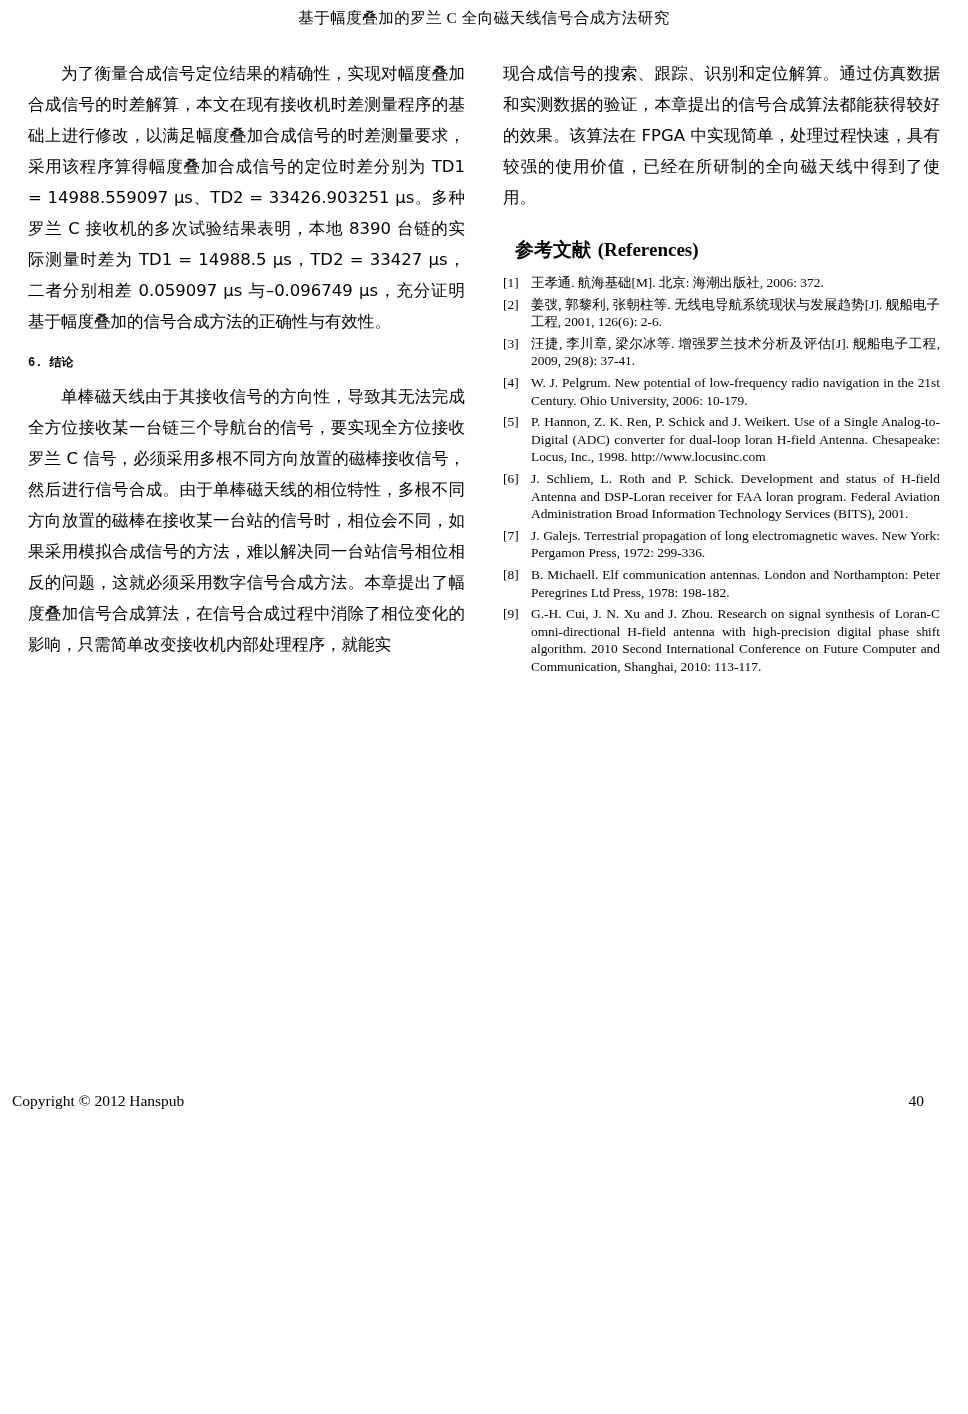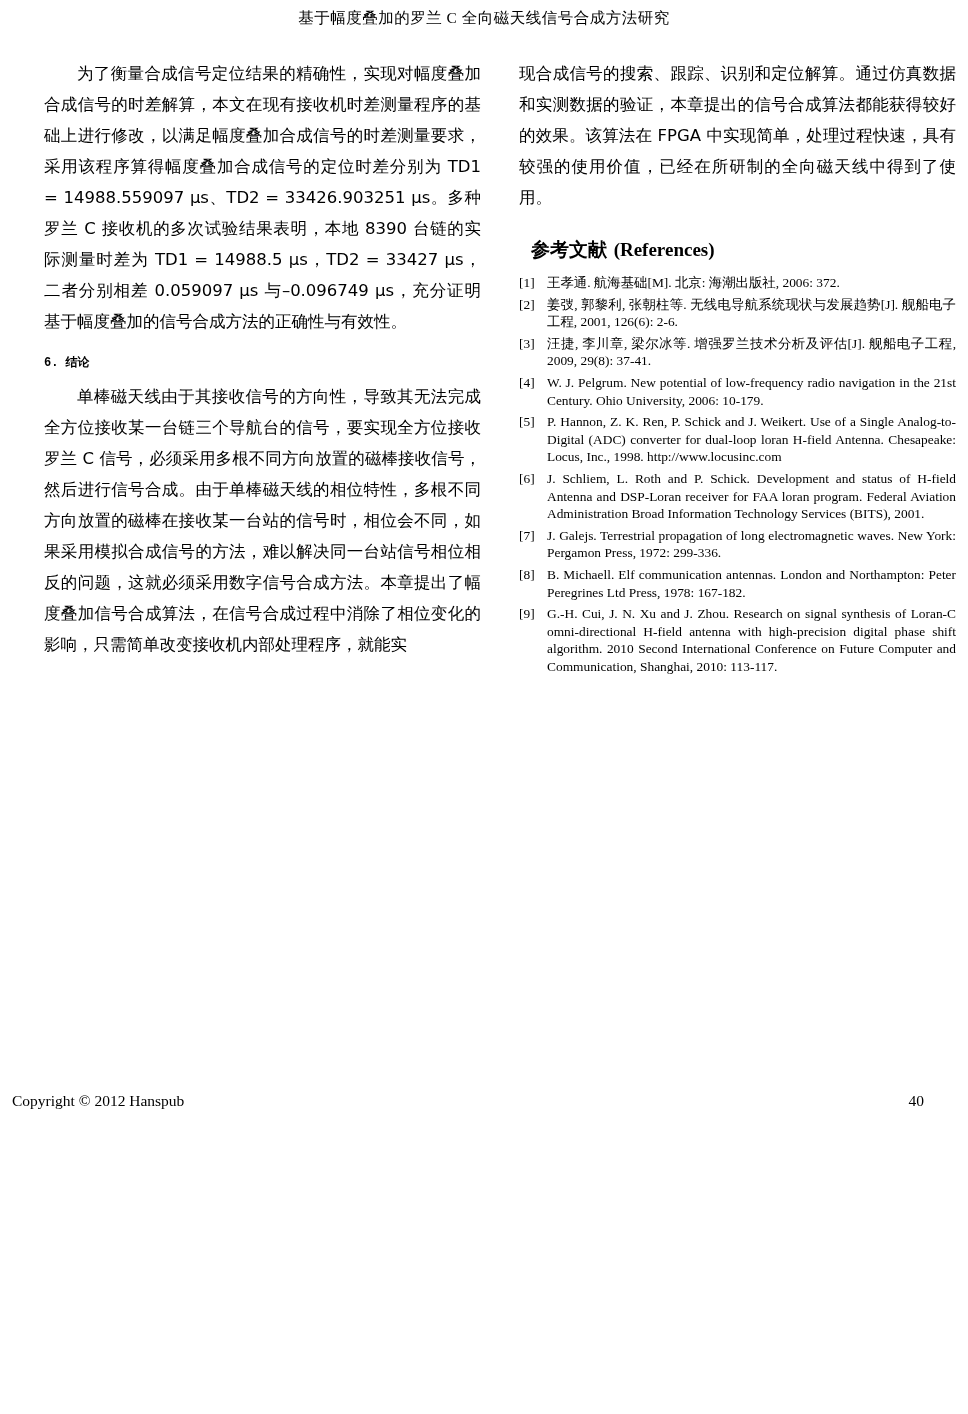--- a/index.html
+++ b/index.html
@@ -28,21 +28,21 @@
     left: 0;
     width: 968px;
     text-align: center;
     font-family: "Liberation Serif", serif;
     font-size: 15.5px;
     letter-spacing: 0.5px;
   }
   .columns {
     position: absolute;
     top: 58px;
-    left: 44px;
+    left: 28px;
     width: 912px;
     display: flex;
     gap: 38px;
   }
   .col {
     width: 437px;
   }
   p.cn {
     margin: 0;
     font-family: "DejaVu Sans", sans-serif;
@@ -153,21 +153,21 @@
         <li class="refitem">
           <span class="refnum">[6]</span>
           <span class="reftext">J. Schliem, L. Roth and P. Schick. Development and status of H-field Antenna and DSP-Loran receiver for FAA loran program. Federal Aviation Administration Broad Information Technology Services (BITS), 2001.</span>
         </li>
         <li class="refitem">
           <span class="refnum">[7]</span>
           <span class="reftext">J. Galejs. Terrestrial propagation of long electromagnetic waves. New York: Pergamon Press, 1972: 299-336.</span>
         </li>
         <li class="refitem">
           <span class="refnum">[8]</span>
-          <span class="reftext">B. Michaell. Elf communication antennas. London and Northampton: Peter Peregrines Ltd Press, 1978: 167-182.</span>
+          <span class="reftext">B. Michaell. Elf communication antennas. London and Northampton: Peter Peregrines Ltd Press, 1978: 198-182.</span>
         </li>
         <li class="refitem">
           <span class="refnum">[9]</span>
           <span class="reftext">G.-H. Cui, J. N. Xu and J. Zhou. Research on signal synthesis of Loran-C omni-directional H-field antenna with high-precision digital phase shift algorithm. 2010 Second International Conference on Future Computer and Communication, Shanghai, 2010: 113-117.</span>
         </li>
       </ul>
     </div>
 
   </div>
 

